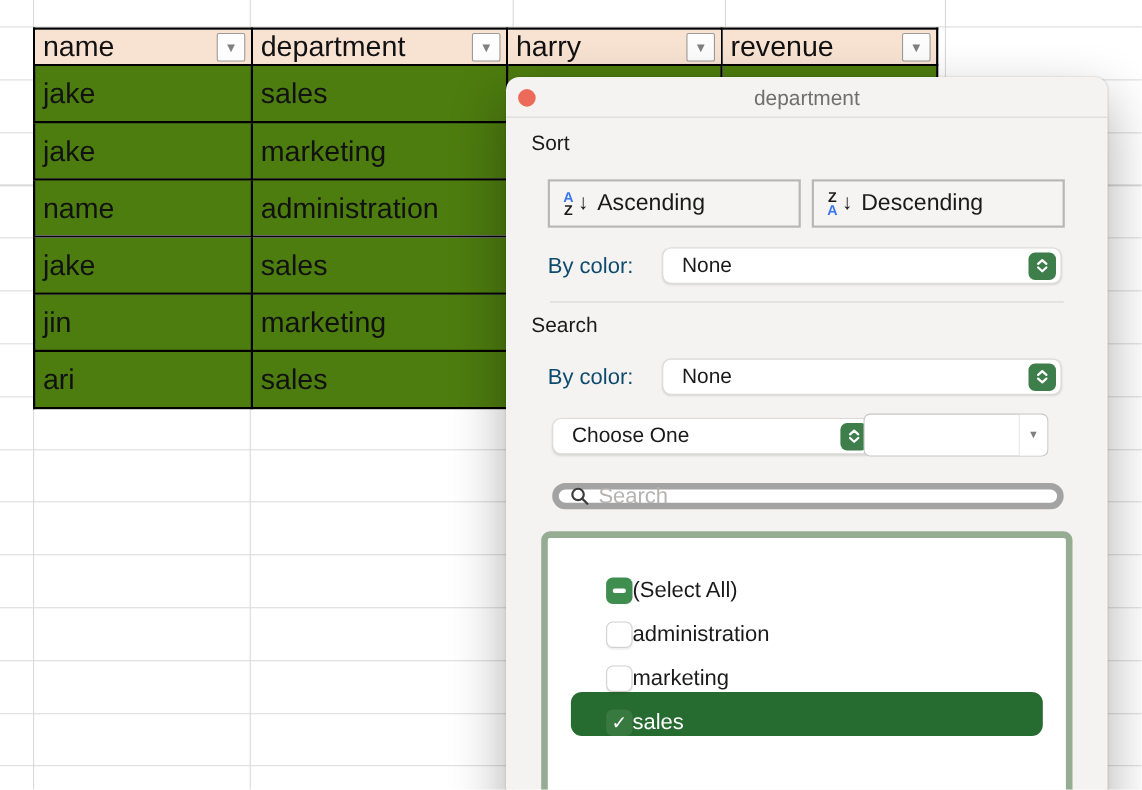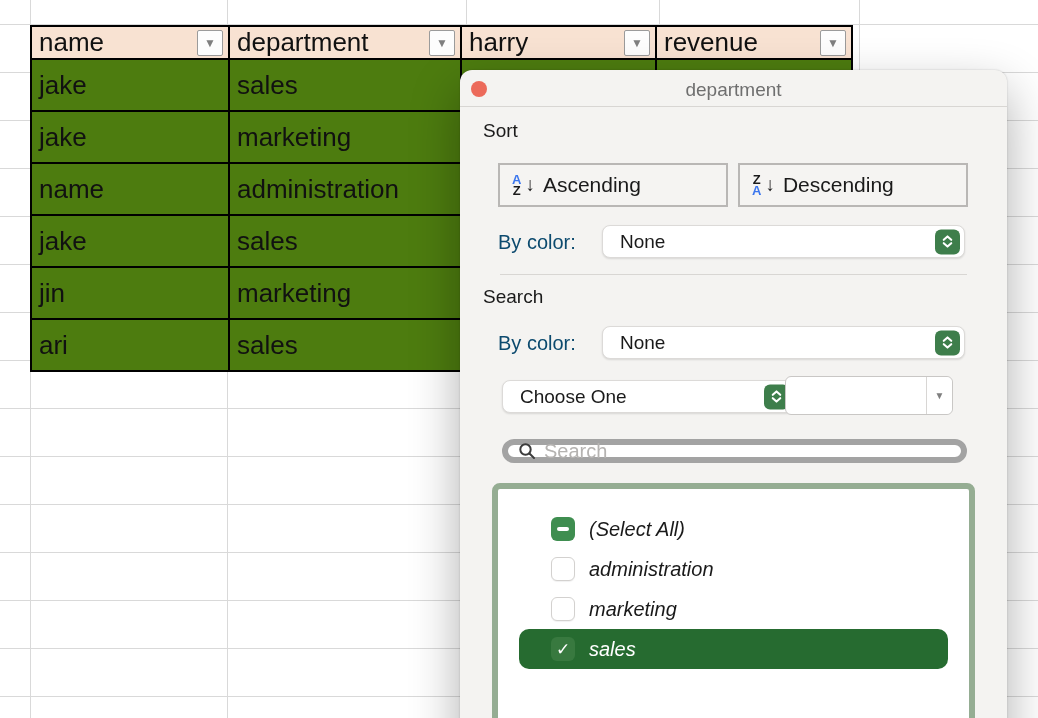--- a/index.html
+++ b/index.html
@@ -60,22 +60,22 @@
   .combo-arrow{width:26px;border-left:1.5px solid #d8d6d4;display:flex;align-items:center;justify-content:center;
     font-size:10px;color:#7f7f7f;background:#fff;border-radius:0 6px 6px 0;cursor:default;}
   .search{position:absolute;left:42px;top:369px;width:465px;height:24px;background:#fff;border:6px solid #a3a3a3;
     border-radius:15px;display:flex;align-items:center;padding:0 10px;gap:8px;justify-content:flex-end;}
   .search input{flex:1;border:none;outline:none;background:transparent;font-size:20px;color:#333;}
   .search input::placeholder{color:var(--placeholder-gray);}
 
   
   .listbox{position:absolute;left:32px;top:413px;width:483px;height:300px;background:#fff;
     border:6px solid var(--list-border-green);border-radius:8px;padding-top:20px;}
-  .list-item{height:40px;margin:0 21px;border-radius:10px;display:flex;align-items:center;gap:14px;
-    padding-left:32px;font-size:20px;color:#1a1a1a;cursor:default;font-style:italic;}
+  .list-item{height:40px;margin:0 21px;border-radius:10px;display:flex;align-items:flex-end;
+    padding-left:32px;font-size:20px;color:#1a1a1a;cursor:default;}
   .list-item.selected{background:var(--selected-row-green);color:#fff;}
   .cb{width:24px;height:24px;border-radius:6px;flex:0 0 auto;display:flex;align-items:center;justify-content:center;}
   .cb.unchecked{background:#fff;border:1.5px solid #d3d1cf;box-shadow:0 1px 1px rgba(0,0,0,.06);}
   .cb.indeterminate{background:var(--select-all-green);}
   .cb.indeterminate .bar{width:12px;height:4px;border-radius:2px;background:#fff;}
   .cb.checked{background:var(--selected-cb-green);color:#fff;font-size:17px;font-weight:bold;line-height:1;}
 </style>
 </head>
 <body>
 

